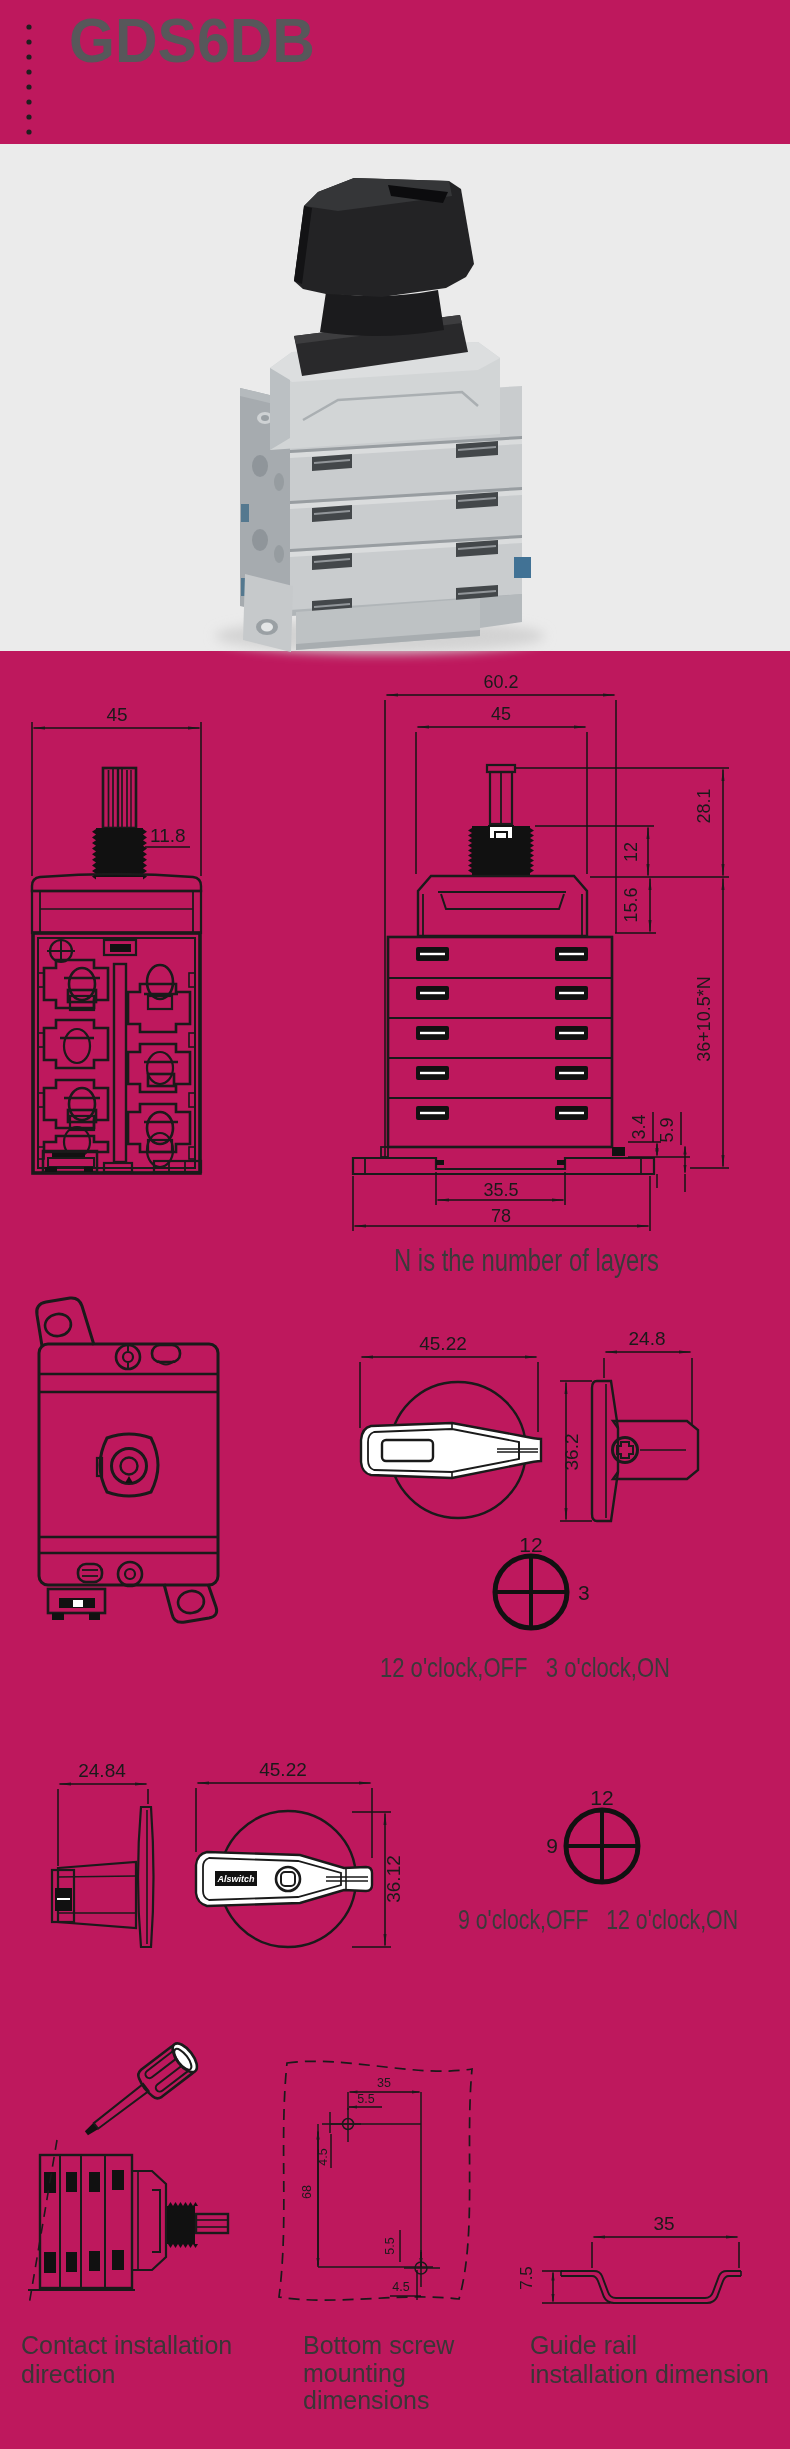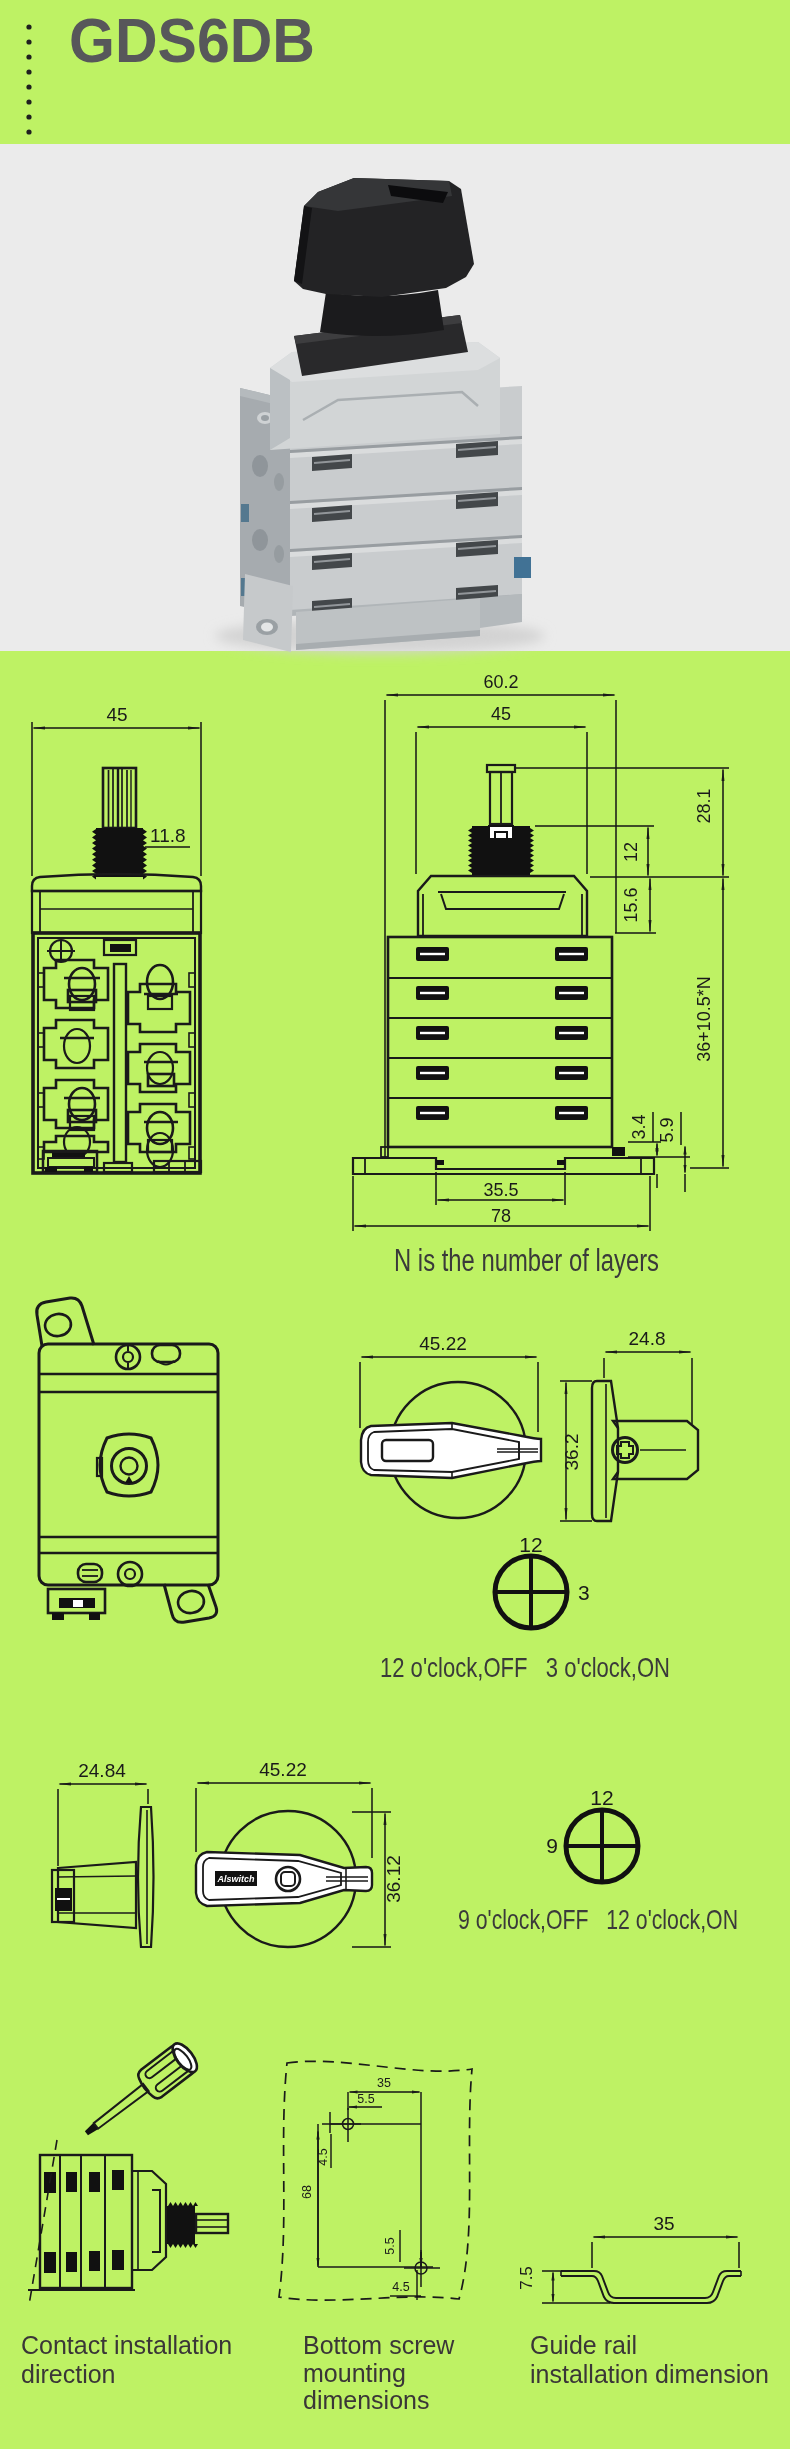--- a/index.html
+++ b/index.html
@@ -1,16 +1,16 @@
 <!DOCTYPE html>
 <html><head>
 <meta charset="utf-8">
 <style>
 html,body{margin:0;padding:0;background:#fff;}
-#page{position:relative;width:790px;height:2449px;background:#bef264;overflow:hidden;font-family:"Liberation Sans",sans-serif;}
+#page{position:relative;width:790px;height:2449px;background:#be185d;overflow:hidden;font-family:"Liberation Sans",sans-serif;}
 svg{display:block;}
 </style>
 </head>
 <body>
 <div id="page">
 <svg width="790" height="2449" viewBox="0 0 790 2449">
 <defs>
 <marker id="ma" viewBox="0 0 12 8" refX="11" refY="4" markerWidth="13" markerHeight="9" orient="auto-start-reverse" markerUnits="userSpaceOnUse">
           <path d="M0,2.6 L12,4 L0,5.4 z" fill="#1a1a1a"></path>
         </marker>

